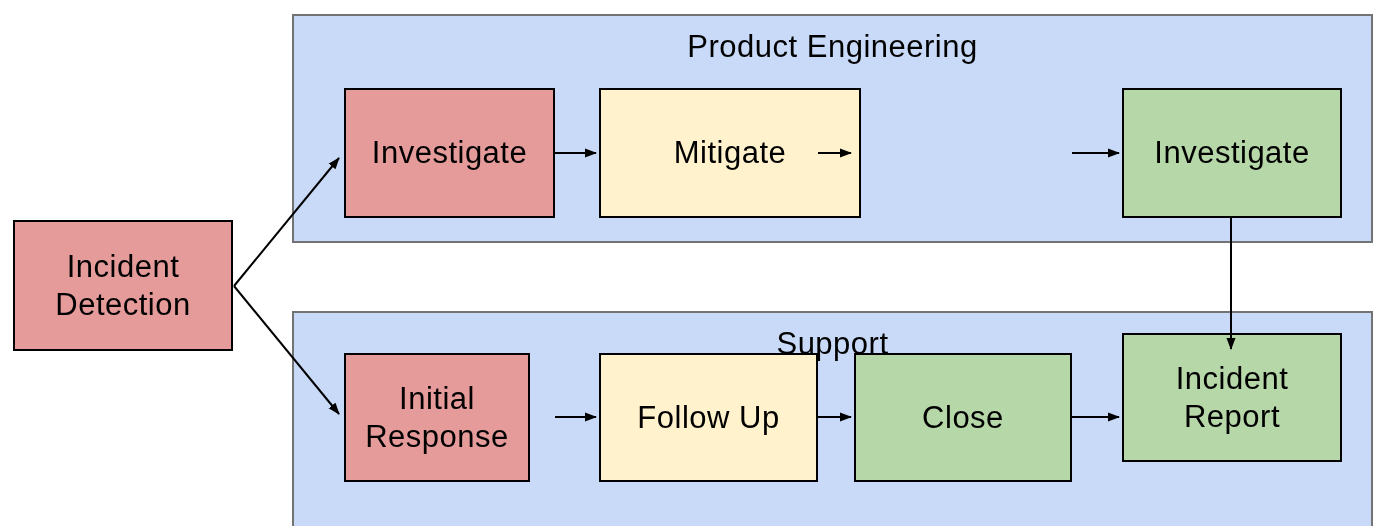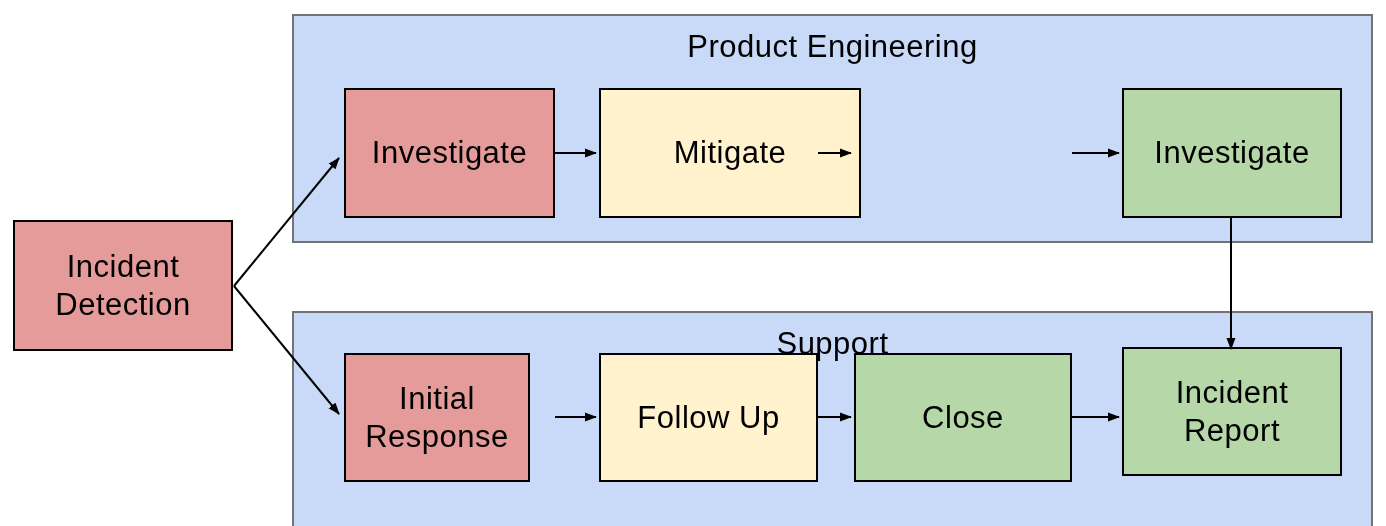--- a/index.html
+++ b/index.html
@@ -89,21 +89,21 @@
   </div>
 
   <div class="node" style="left: 854px; top: 353px; width: 218px; height: 129px; background-color: rgb(182, 215, 168);">
     <span>Close</span>
   </div>
 
   <div class="node" style="left: 599px; top: 353px; width: 219px; height: 129px; background-color: rgb(255, 242, 204);">
     <span>Follow Up</span>
   </div>
 
-  <div class="node" style="left: 1122px; top: 347px; width: 220px; height: 129px; background-color: rgb(182, 215, 168);">
+  <div class="node" style="left: 1122px; top: 333px; width: 220px; height: 129px; background-color: rgb(182, 215, 168);">
     <span>Incident Report</span>
   </div>
 
   <svg class="arrows" viewBox="0 0 1386 526" xmlns="http://www.w3.org/2000/svg">
     <defs>
       <marker id="arrowhead" markerWidth="14" markerHeight="12" refX="11" refY="5" orient="auto" markerUnits="userSpaceOnUse">
         <path d="M0,0.5 L12,5 L0,9.5 Z" fill="#000000"></path>
       </marker>
     </defs>
     <path class="connector" d="M234,286 L339,158" marker-end="url(#arrowhead)"></path>

